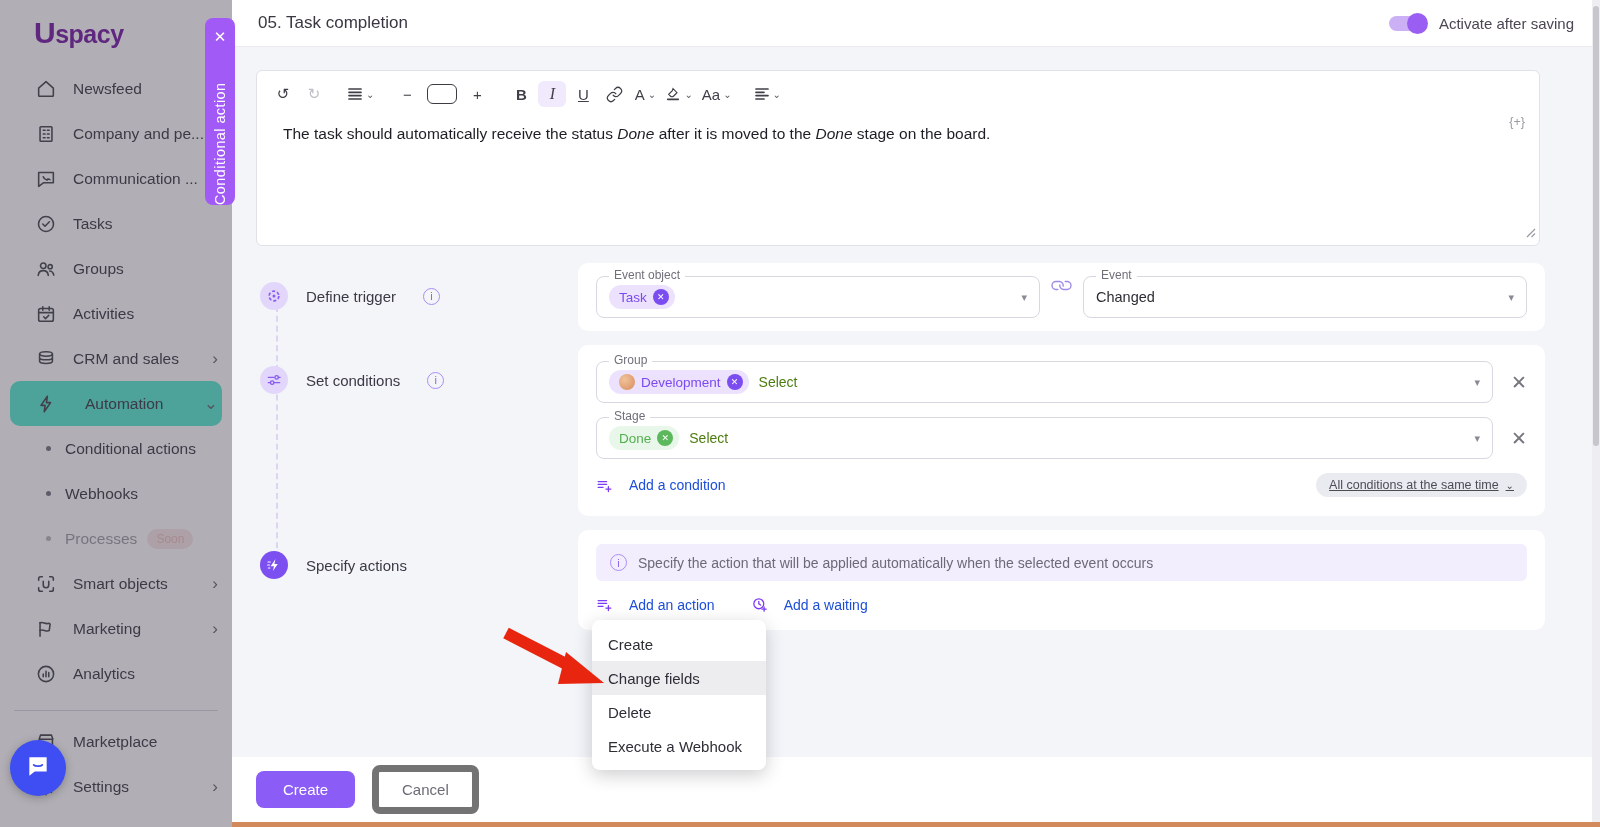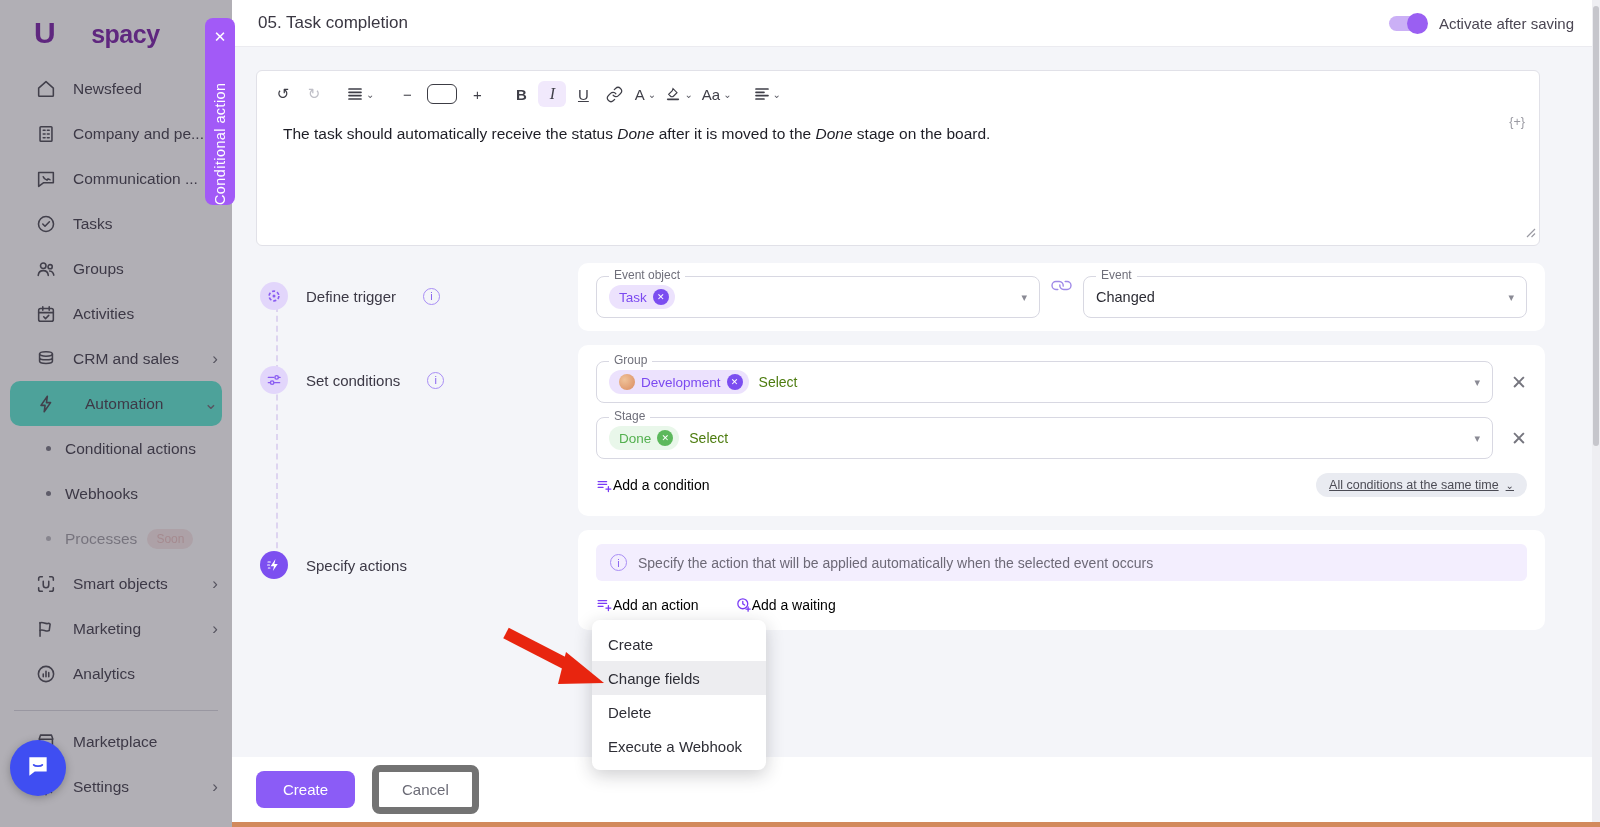--- a/index.html
+++ b/index.html
@@ -8,21 +8,21 @@
     width:1600px; height:827px; position:relative; overflow:hidden;
     font-family:"Liberation Sans", sans-serif; background:#fff;
   }
   
   .orange-strip { position:absolute; left:0; right:0; bottom:0; height:5px; background:#d28a5c; z-index:1; }
 
   
   .sidebar { position:absolute; left:0; top:0; width:232px; height:827px; background:#fff; z-index:2; }
   .logo { padding:16px 0 0 34px; font-weight:bold; color:#7b24a8; letter-spacing:-0.5px; }
   .logo .lg-u { font-size:30px; }
-  .logo .lg-rest { font-size:25px;margin-left:36px; }
+  .logo .lg-rest { font-size:25px; }
   .nav { margin-top:16px; }
   .nav-item { height:45px; display:flex; align-items:center; padding:0 14px 0 34px; color:#45424e; font-size:15.5px; cursor:pointer; }
   .nav-item.active { background:#5eead4; border-radius:10px; margin:0 10px; padding:0 4px 0 24px;gap:12px; }
   .nav-item .nico { width:24px; height:24px; margin-right:15px; display:flex; align-items:center; justify-content:center; flex:none; }
   .nav-item .nico svg { stroke:#4c4c55; fill:none; stroke-width:1.7; stroke-linecap:round; stroke-linejoin:round; }
   .nav-item .nlabel { flex:1; white-space:nowrap; overflow:hidden; }
   .nav-item .nchev { color:#6f6f78; font-size:17px; margin-left:6px; }
   .sub-item { height:45px; display:flex; align-items:center; padding-left:46px; color:#45424e; font-size:15.5px; cursor:pointer; }
   .sub-item .dot { width:5px; height:5px; border-radius:50%; background:#7a7a85; margin-right:14px; flex:none; }
   .sub-item.disabled { opacity:.5; }
@@ -92,21 +92,21 @@
   .chip.green  { background:#e9f7ea; color:#53b04f; }
   .chip-x { width:16px; height:16px; border-radius:50%; color:#fff; font-size:9px; display:inline-flex; align-items:center; justify-content:center; }
   .chip.purple .chip-x { background:#7b4df0; }
   .chip.green  .chip-x { background:#5cb85c; }
   .chip-avatar { width:16px; height:16px; border-radius:50%; background:radial-gradient(circle at 35% 35%, #f0c39a, #d98a5e); display:inline-block; }
 
   .crow { display:flex; align-items:center; margin-bottom:14px; }
   .xbtn { margin-left:18px; color:#75757e; font-size:19px; cursor:pointer; line-height:1; }
 
   .cond-foot { display:flex; align-items:center; justify-content:space-between; margin-top:2px; }
-  .addlink { color:#000000; font-size:14px; font-weight:500; display:flex; align-items:center; gap:0; cursor:pointer; }
+  .addlink { color:#1d4ed8; font-size:14px; font-weight:500; display:flex; align-items:center; gap:16px; cursor:pointer; }
   .addlink svg { stroke:#7a3bf5; fill:none; stroke-width:1.8; stroke-linecap:round; }
   .pill { background:#e9ebf1; border-radius:14px; padding:5px 13px; font-size:12.5px; color:#4c4c55; display:flex; align-items:center; gap:7px; cursor:pointer;text-decoration:underline; }
   .pill .chev { font-size:10px; }
 
   .banner { background:#f3eefe; border-radius:6px; padding:10px 14px; display:flex; gap:11px; align-items:center; font-size:14px; color:#6d6977; }
   .banner .info-i { margin-left:0; flex:none; }
   .action-links { display:flex; align-items:center; gap:36px; margin-top:15px; }
 
   
   .menu { position:absolute; left:360px; top:620px; width:174px; background:#fff; border-radius:8px; box-shadow:0 5px 18px rgba(30,30,40,.22); padding:7px 0; z-index:40; }

